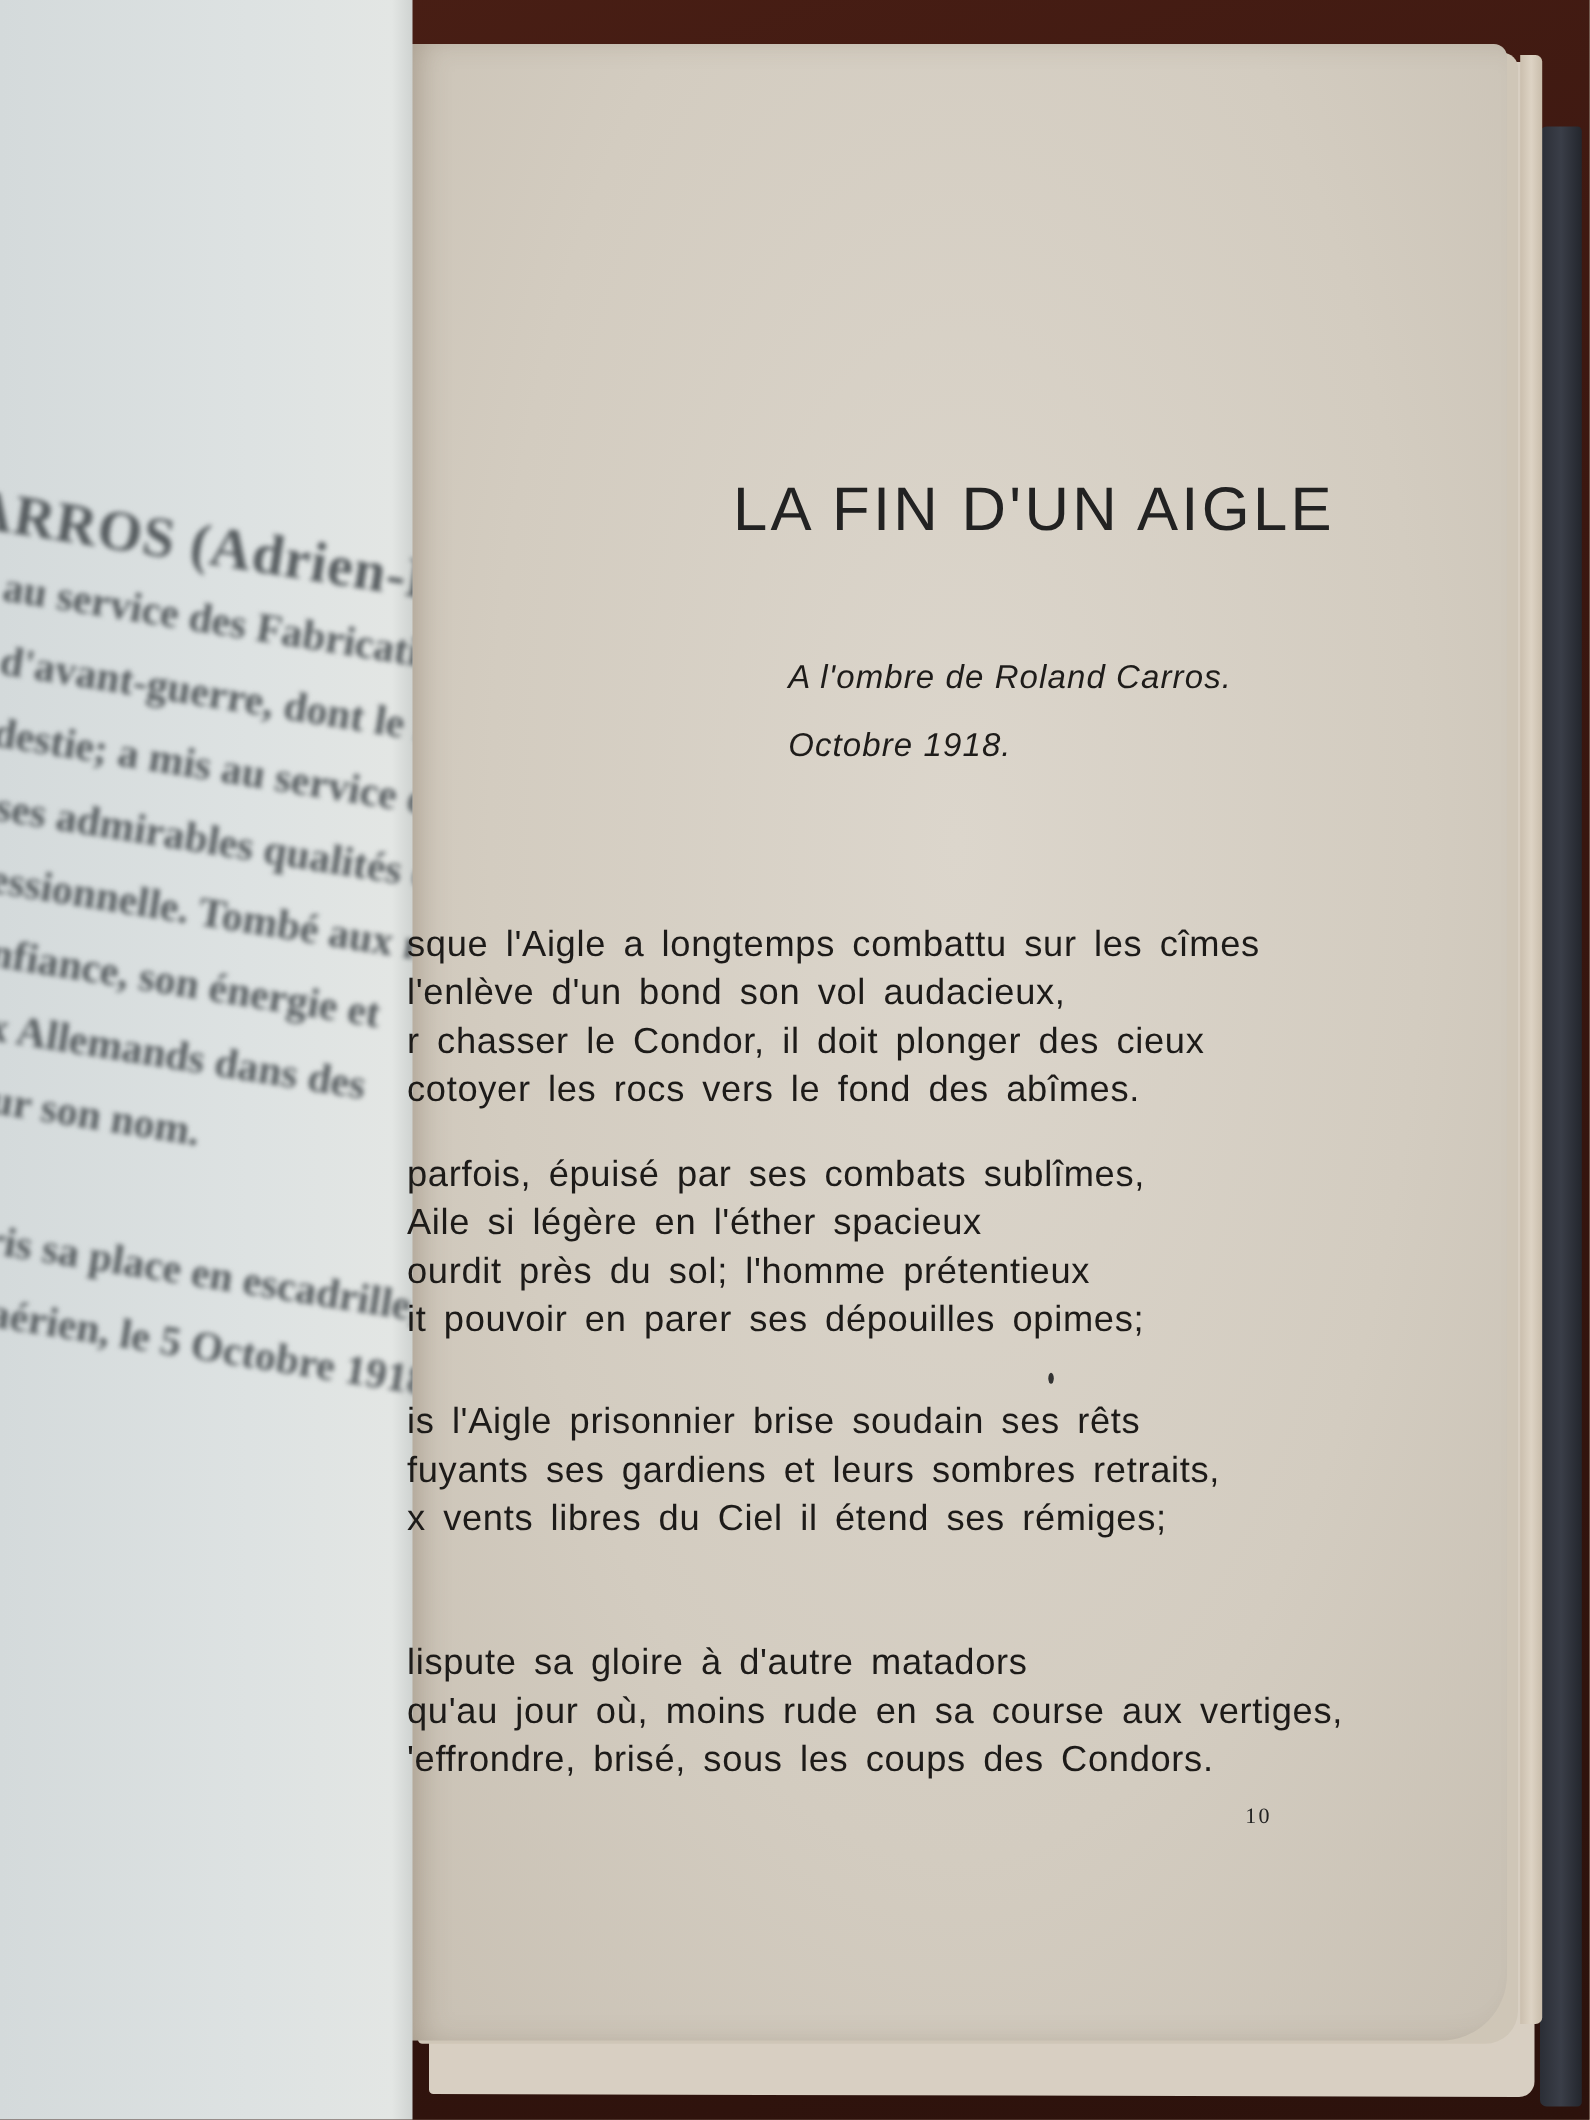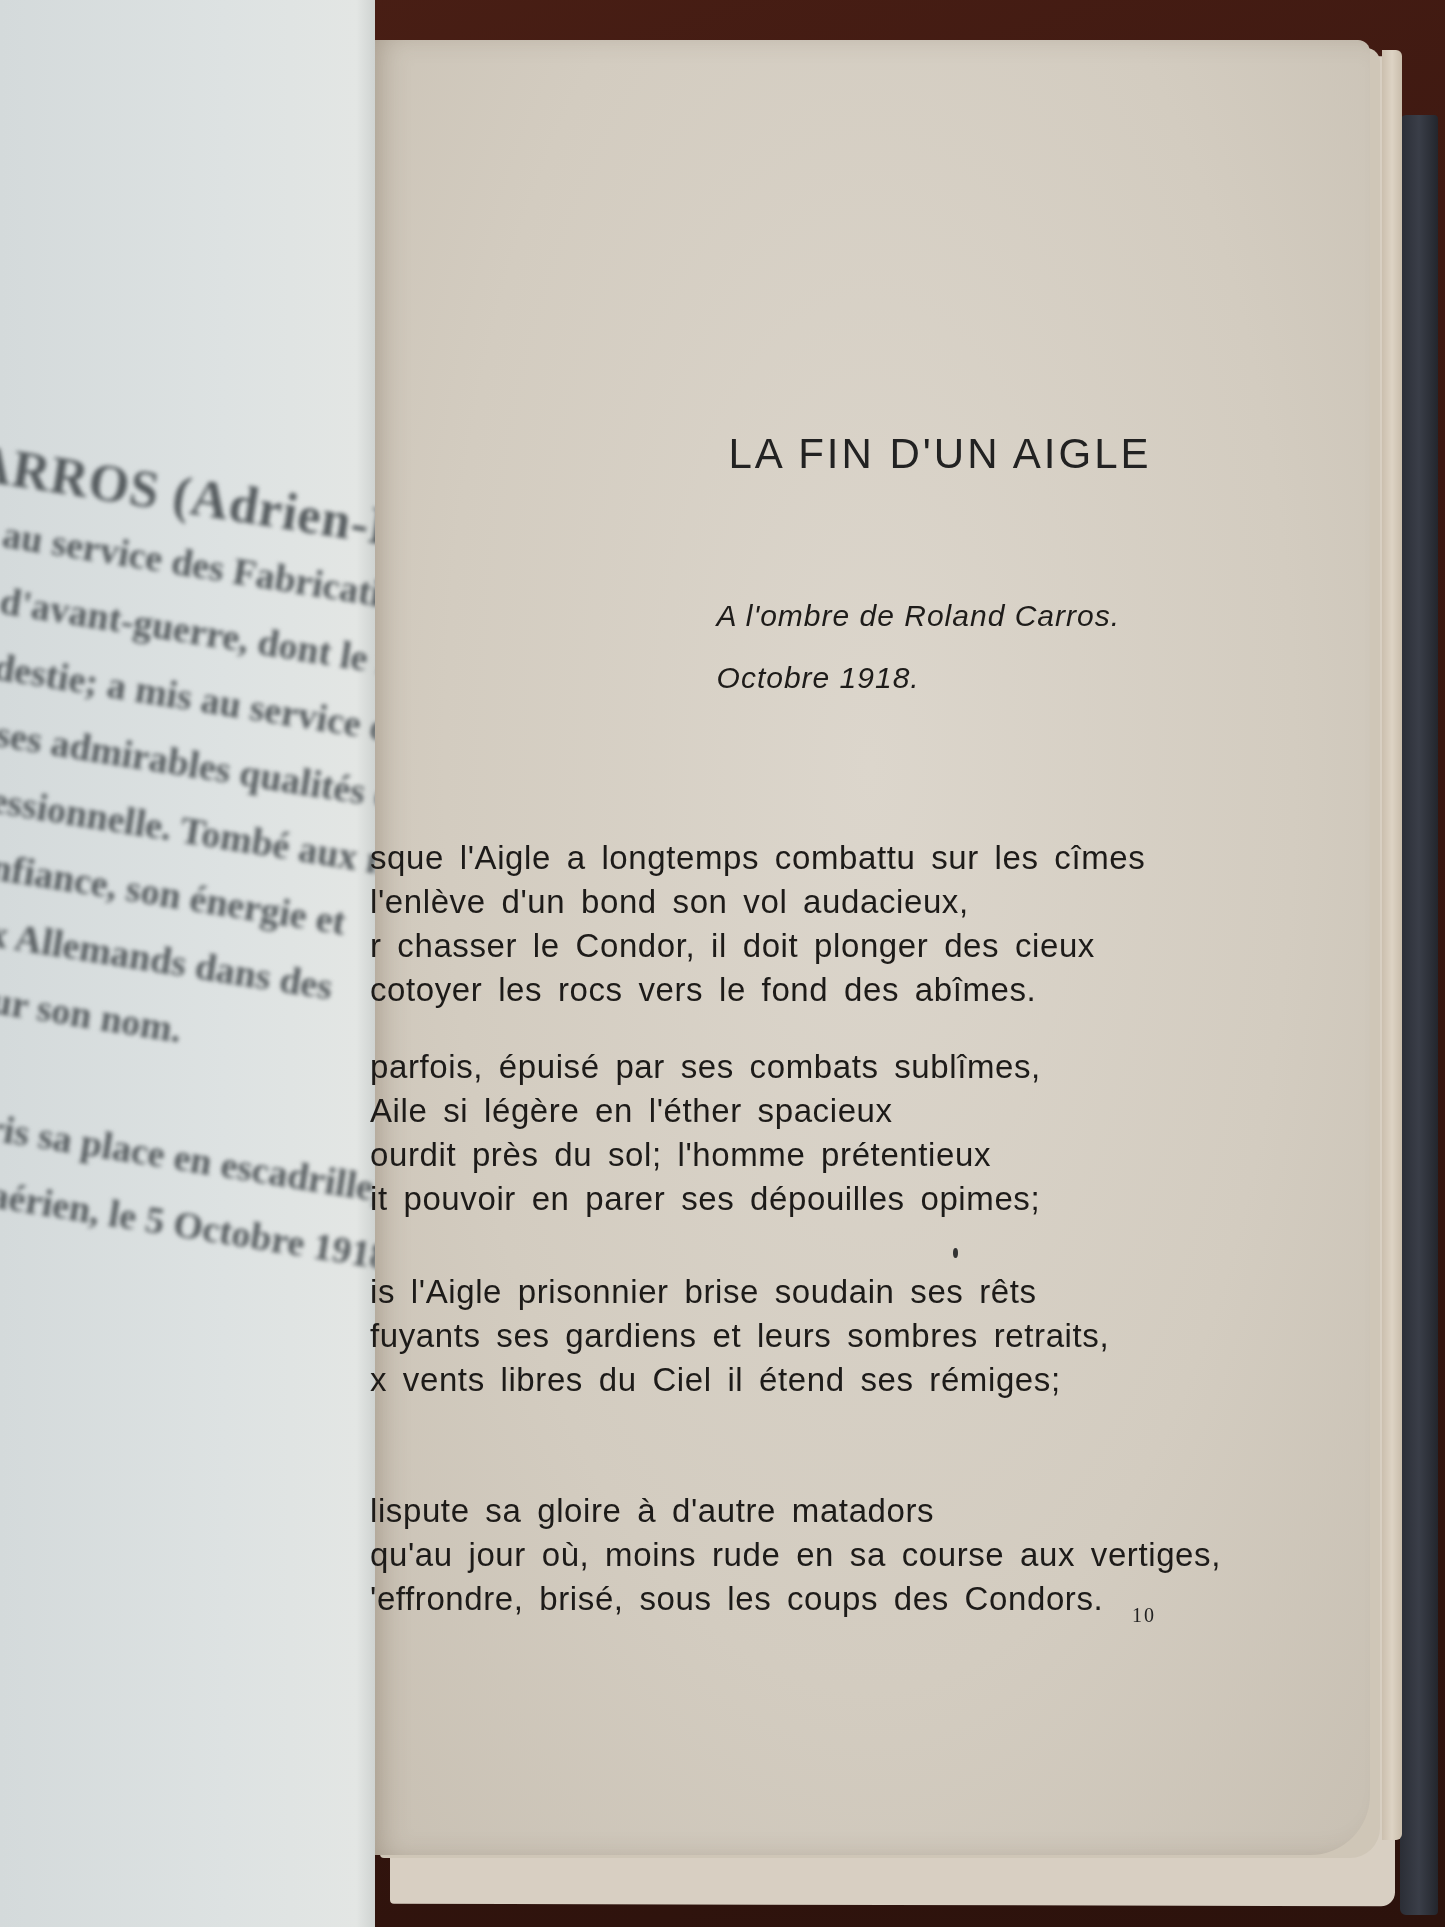--- a/index.html
+++ b/index.html
@@ -55,41 +55,41 @@
     .left-text .heading { font-size: 52px; letter-spacing: 1px; }
     .left-text .gap { height: 60px; }
 
     .content {
       position: absolute; left: 370px; top: 40px; width: 1000px; height: 1815px;
       color: #1e1c1a;
     }
     .title {
       position: absolute; left: 0; top: 390px; width: 1000px; text-align: center;
       padding-left: 140px; box-sizing: border-box;
-      font-size: 42px; letter-spacing: 3px; font-family: "Liberation Sans", sans-serif;
+      font-size: 56px; letter-spacing: 3px; font-family: "Liberation Sans", sans-serif;
       color: #222;
     }
     .dedication {
       position: absolute; right: 250px; top: 545px; 
       font-style: italic; font-size: 30px; line-height: 62px; letter-spacing: 1px;
       font-family: "Liberation Sans", sans-serif;
     }
     .dedication div:nth-child(2) { padding-right: 110px; }
     .stanza {
       position: absolute; left: 0; font-size: 33px; line-height: 44px;
       font-family: "Liberation Sans", sans-serif; color: #1d1b19;
       letter-spacing: 0.6px; word-spacing: 6px;
     }
     .stanza div { white-space: nowrap; }
     .s1 { top: 780px; margin-top: 16px; }
     .s2 { top: 1005px; }
     .s3 { top: 1230px; }
     .s4 { top: 1410px; margin-top: 39px; }
     .page-number {
-      position: absolute; left: 762px; top: 1564px;
+      position: absolute; left: 762px; top: 1600px;
       font-size: 20px; letter-spacing: 2px; font-family: "Liberation Serif", serif; color: #222;
     }
     .speck { position: absolute; left: 583px; top: 1208px; width: 5px; height: 10px; border-radius: 50%; background: #333; }
   </style>
 </head>
 <body>
 
 <div class="table-bg"></div>
 <div class="cover-spine"></div>
 <div class="page-stack"></div>

